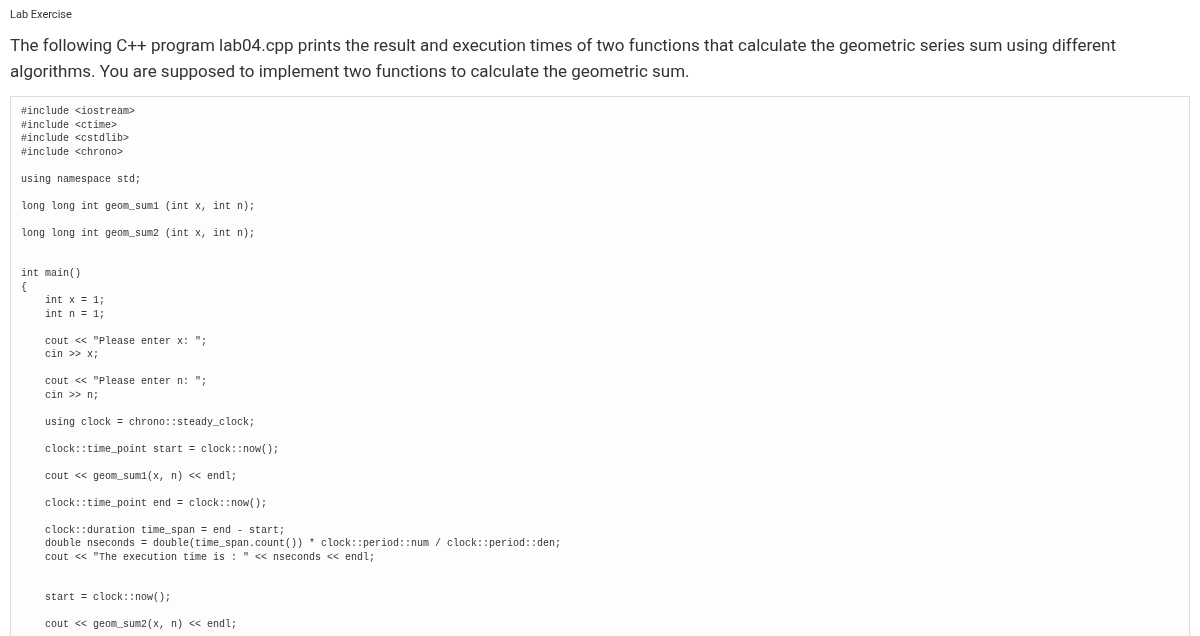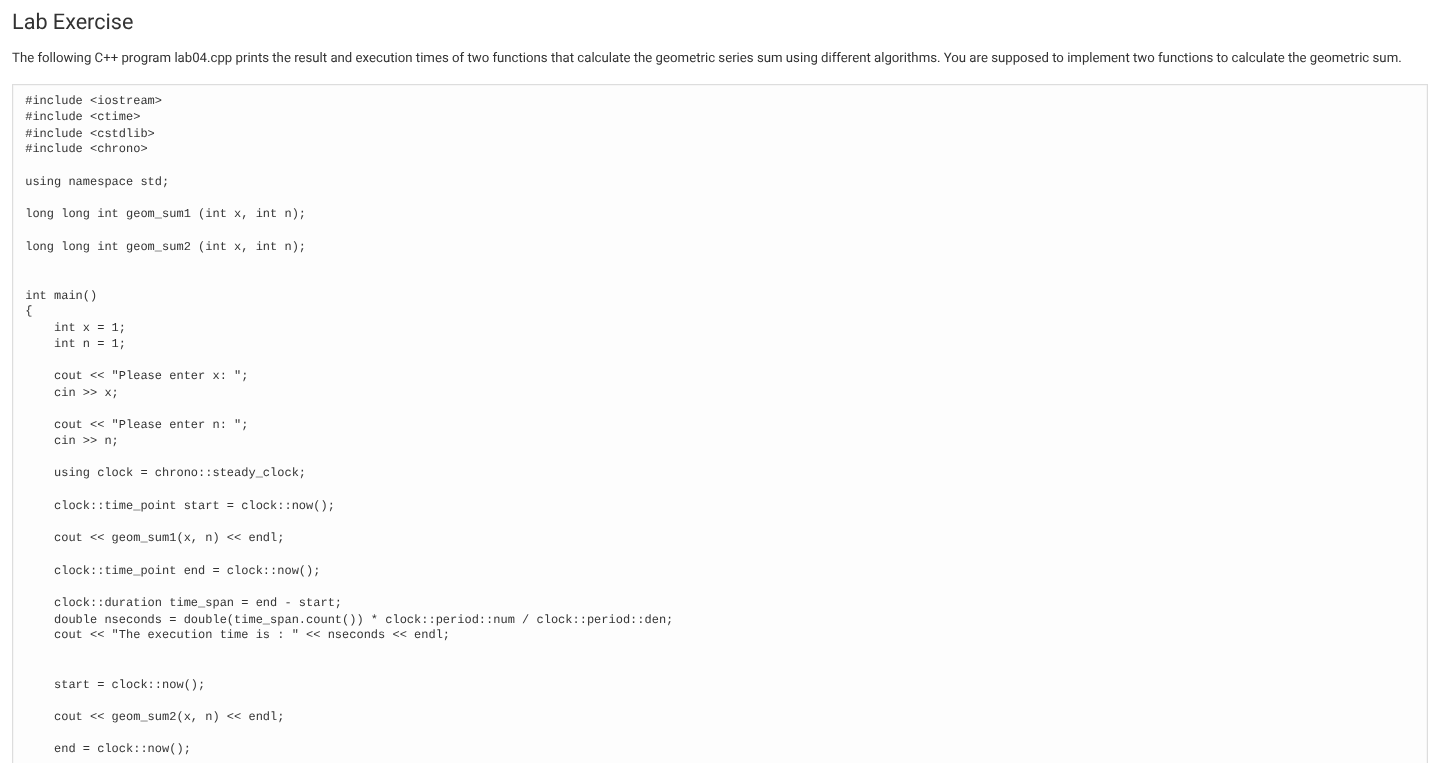--- a/index.html
+++ b/index.html
@@ -8,27 +8,27 @@
     box-sizing: border-box;
   }
   body {
     font-family: -apple-system, BlinkMacSystemFont, "Segoe UI", Roboto, "Helvetica Neue", Arial, sans-serif;
     background: #ffffff;
     color: #333;
     padding: 8px 10px;
     width: 1200px;
   }
   h2.page-title {
-    font-size: 18px;
+    font-size: 11px;
     font-weight: 400;
     color: #333;
     margin-bottom: 12px;
   }
   p.description {
-    font-size: 11px;
+    font-size: 17px;
     color: #333;
     margin-bottom: 12px;
     line-height: 1.5;
   }
   .code-block {
     border: 1px solid #ddd;
     background: #fdfdfd;
     padding: 8px 10px;
     font-family: "Consolas", "Monaco", "Courier New", monospace;
     font-size: 10px;

